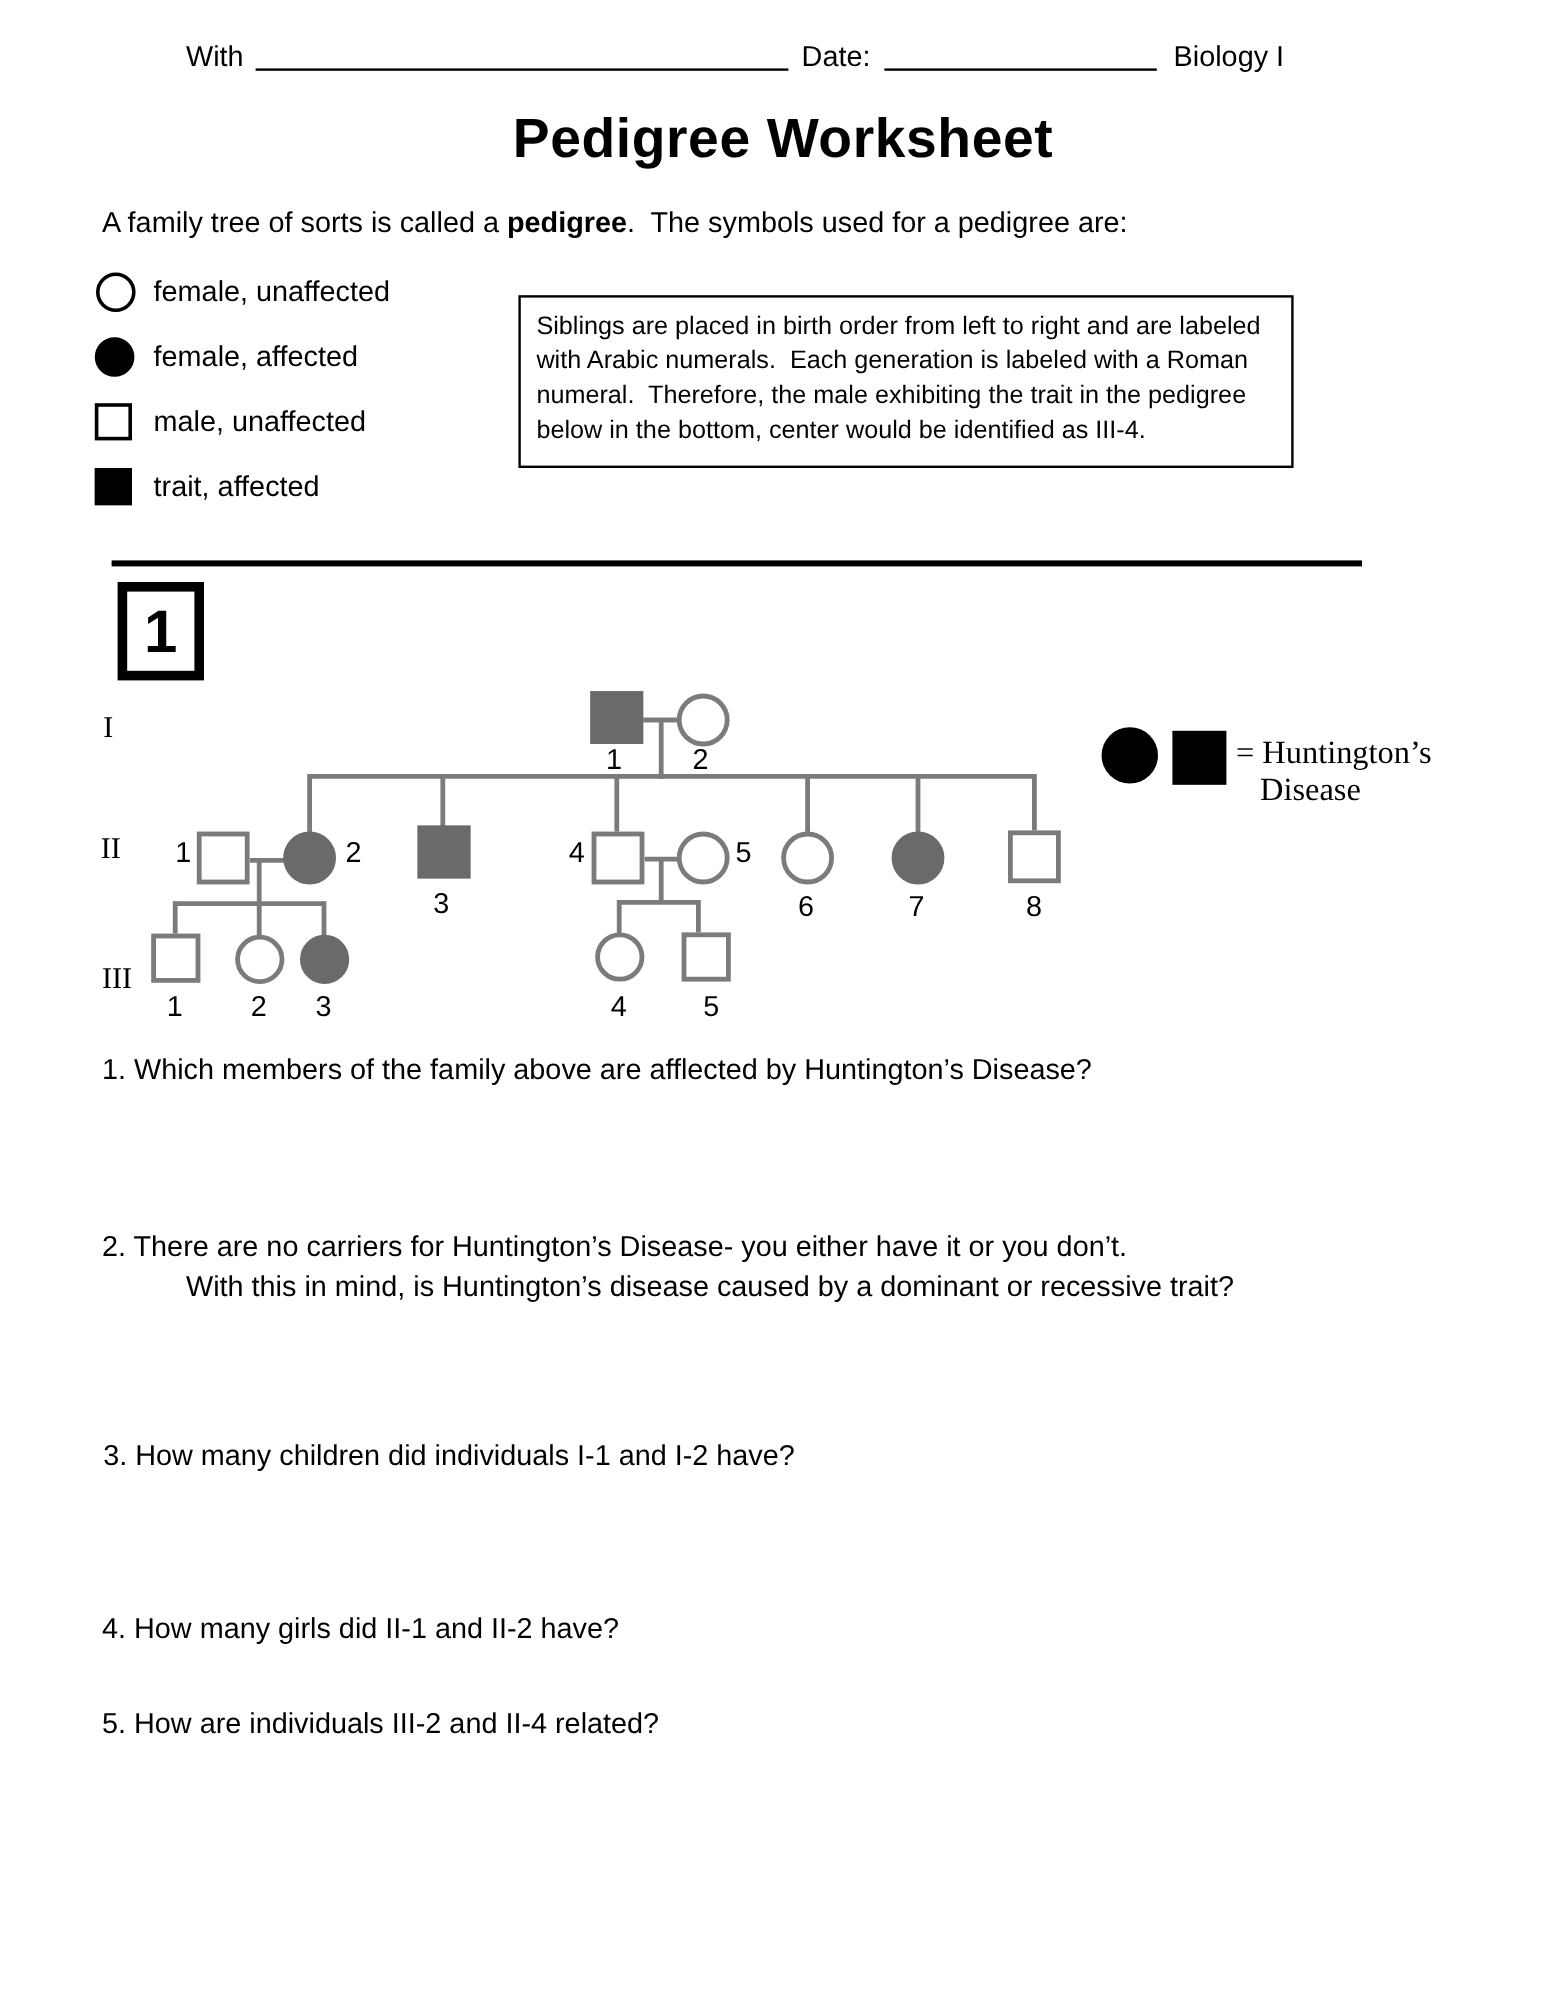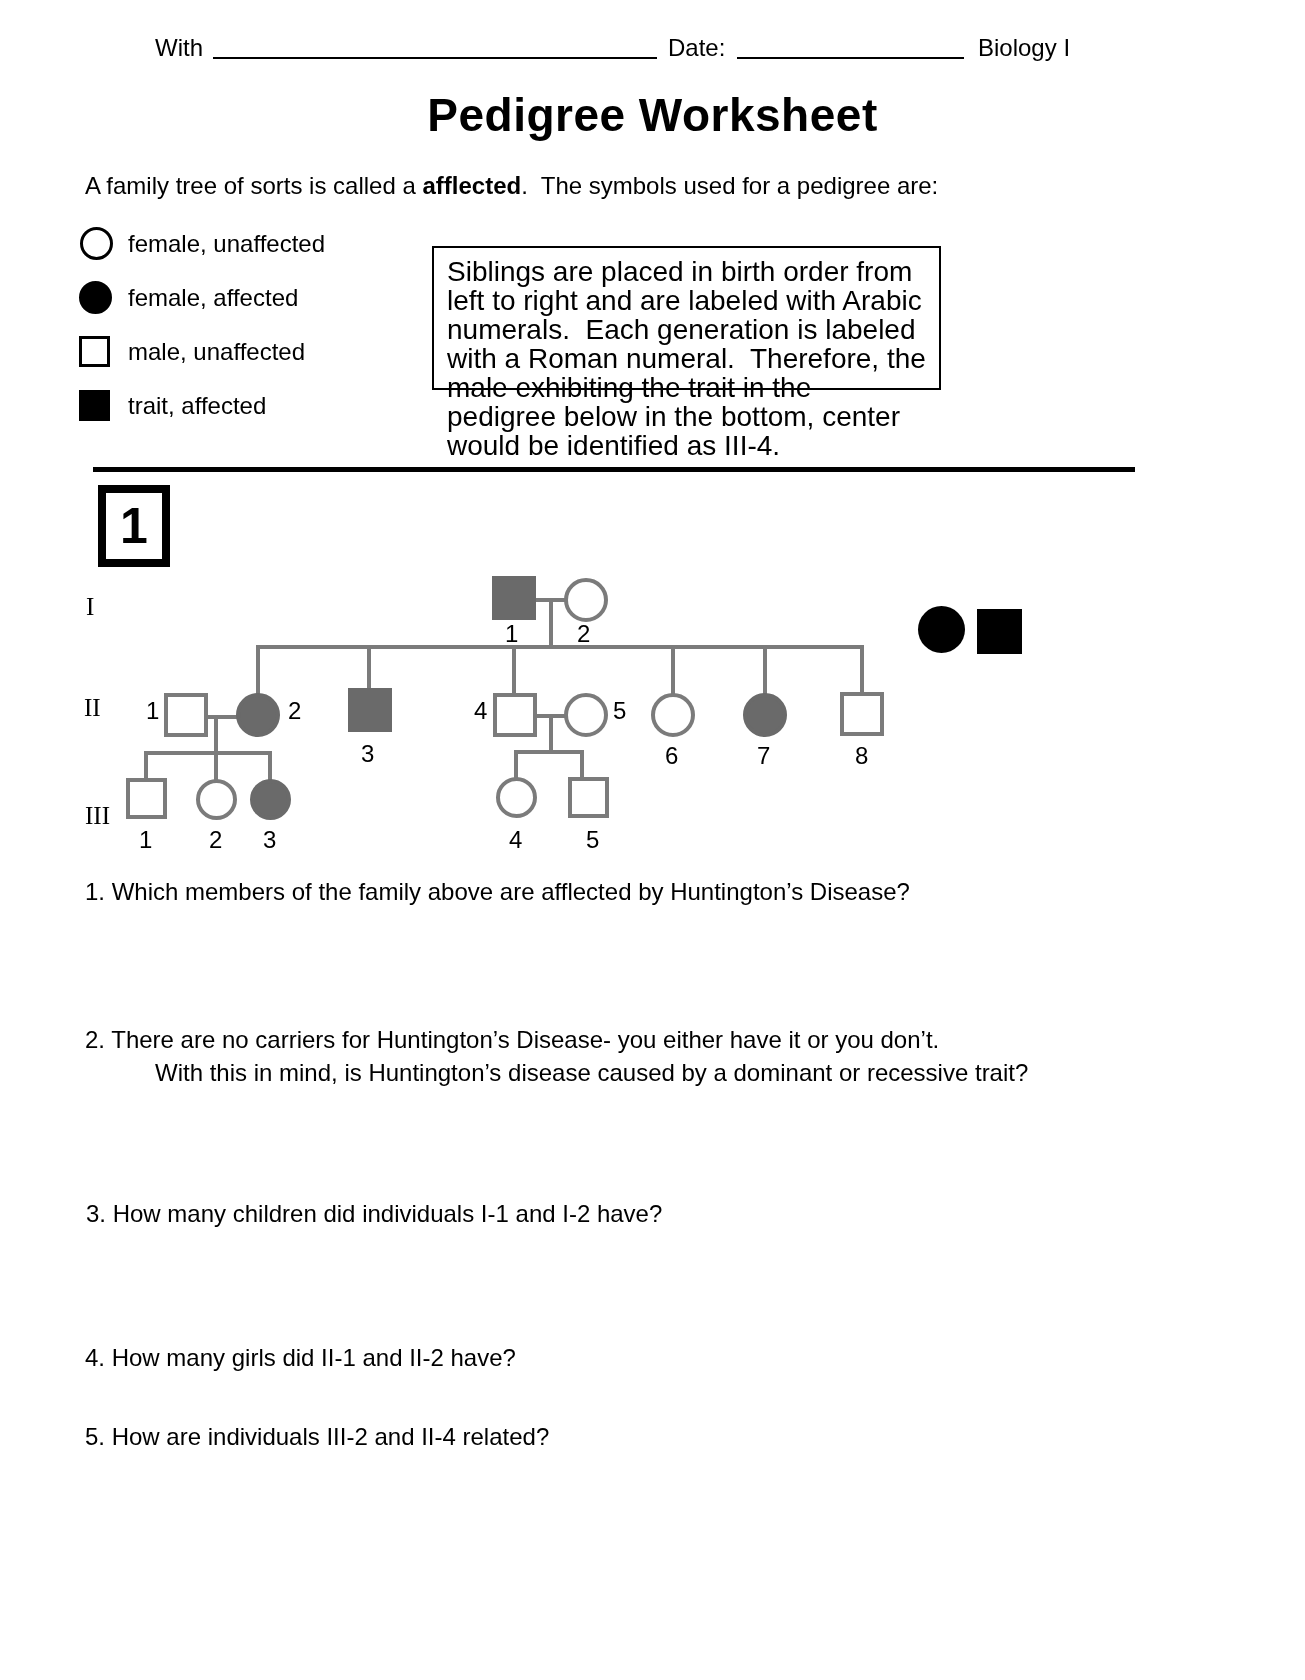--- a/index.html
+++ b/index.html
@@ -13,22 +13,22 @@
   .blank-line { border-bottom:2px solid #000; height:1px; }
 
   .page-title { left:0; right:0; top:88px; text-align:center;
     font-size:46px; font-weight:bold; letter-spacing:0.5px; }
 
   
   .key-circle { width:27px; height:27px; border:3px solid #000; border-radius:50%; background:#fff; }
   .key-square { width:25px; height:25px; border:3px solid #000; background:#fff; }
   .key-filled { background:#000; border-color:#000; }
 
-  .info-box { left:432px; top:246px; width:509px; height:144px; border:2px solid #000;
-    box-sizing:border-box; padding:9px 13px; font-size:28px; line-height:29px; }
+  .info-box { left:432px; top:246px; width:646px; height:144px; border:2px solid #000;
+    box-sizing:border-box; padding:9px 13px; font-size:21px; line-height:29px; }
 
   .divider { left:93px; top:467px; width:1042px; height:5px; background:#000; }
 
   .section-box { left:98px; top:485px; width:72px; height:82px; border:8px solid #000;
     box-sizing:border-box; display:flex; align-items:center; justify-content:center;
     font-size:50px; font-weight:bold; }
 
   
   .person { position:absolute; box-sizing:border-box; background:#fff; border:4px solid #7b7b7b; }
   .female { border-radius:50%; }
@@ -49,21 +49,21 @@
 <body>
 
 <div class="abs txt" style="left:155px; top:34px;">With</div>
 <div class="abs blank-line" style="left:213px; top:56px; width:444px;"></div>
 <div class="abs txt" style="left:668px; top:34px;">Date:</div>
 <div class="abs blank-line" style="left:737px; top:56px; width:227px;"></div>
 <div class="abs txt" style="left:978px; top:34px;">Biology I</div>
 
 <div class="abs page-title">Pedigree Worksheet</div>
 
-<div class="abs txt prewrap" style="left:85px; top:172px; width:1140px;"><span>A family tree of sorts is called a </span><b>afflected</b><span>.  The symbols used for a pedigree are:</span></div>
+<div class="abs txt prewrap" style="left:85px; top:172px; width:1140px;"><span>A family tree of sorts is called a </span><b>pedigree</b><span>.  The symbols used for a pedigree are:</span></div>
 
 <div class="abs key-circle" style="left:80px; top:227px;"></div>
 <div class="abs txt" style="left:128px; top:230px;">female, unaffected</div>
 
 <div class="abs key-circle key-filled" style="left:79px; top:281px;"></div>
 <div class="abs txt" style="left:128px; top:284px;">female, affected</div>
 
 <div class="abs key-square" style="left:79px; top:336px;"></div>
 <div class="abs txt" style="left:128px; top:338px;">male, unaffected</div>
 
@@ -137,20 +137,24 @@
   <div class="plabel" style="left:209px; top:828px;">2</div>
   <div class="person sm female affected" style="left:250px; top:779px;"></div>
   <div class="plabel" style="left:263px; top:828px;">3</div>
   <div class="person sm female" style="left:496px; top:777px;"></div>
   <div class="plabel" style="left:509px; top:828px;">4</div>
   <div class="person sm" style="left:568px; top:777px;"></div>
   <div class="plabel" style="left:586px; top:828px;">5</div>
 
   <div class="abs key-black-circle" style="left:918px; top:606px;"></div>
   <div class="abs key-black-square" style="left:977px; top:609px;"></div>
+  <div class="abs disease-key-text" style="left:1030px; top:612px;">
+    <div>= Huntington’s</div>
+    <div class="l2">Disease</div>
+  </div>
 </div>
 
 <div class="abs question" style="left:85px; top:878px; width:1140px;">1. Which members of the family above are afflected by Huntington’s Disease?</div>
 
 <div class="abs question" style="left:85px; top:1026px; width:1140px;">2. There are no carriers for Huntington’s Disease- you either have it or you don’t.</div>
 <div class="abs question" style="left:155px; top:1059px; width:1100px;">With this in mind, is Huntington’s disease caused by a dominant or recessive trait?</div>
 
 <div class="abs question" style="left:86px; top:1200px; width:1140px;">3. How many children did individuals I-1 and I-2 have?</div>
 
 <div class="abs question" style="left:85px; top:1344px; width:1140px;">4. How many girls did II-1 and II-2 have?</div>

